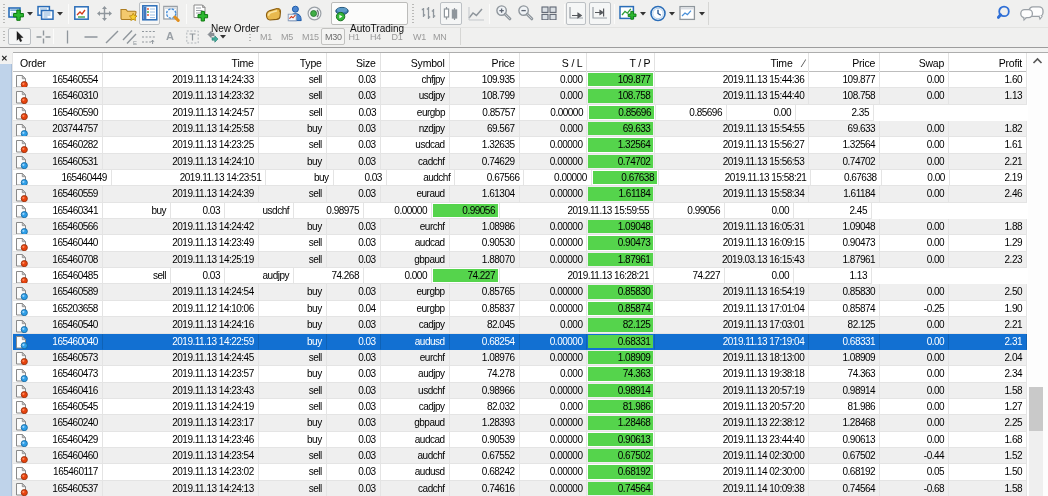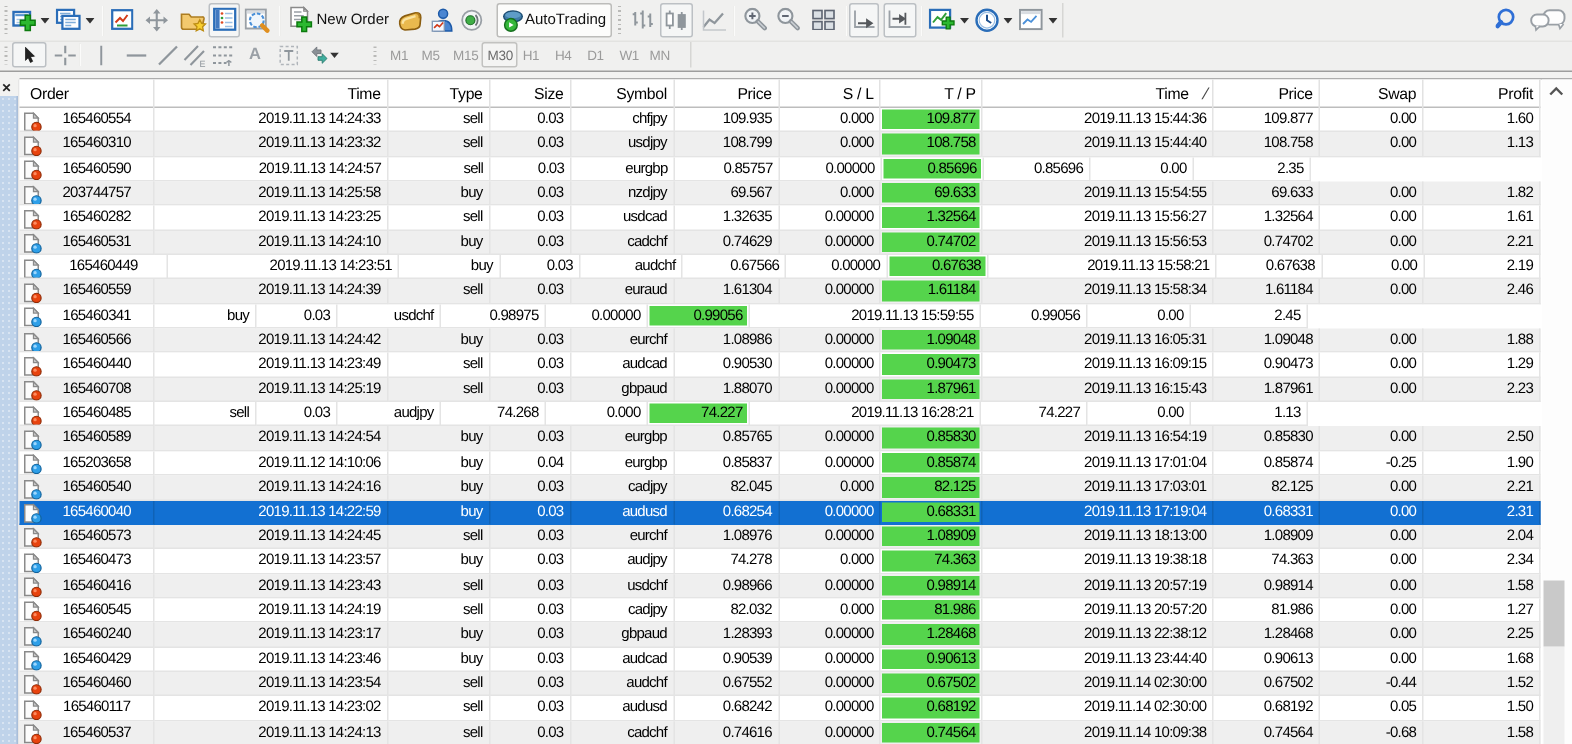--- a/index.html
+++ b/index.html
@@ -7,40 +7,40 @@
 #tb1 { position:absolute; left:0; top:0; width:1048px; height:47px; }
 #tb1line { position:absolute; left:0; top:27px; width:1048px; height:1px; background:#e3e3e1; }
 #tb2 { position:absolute; left:0; top:0; width:1048px; height:47px; }
 #tbborder { position:absolute; left:0; top:47px; width:1048px; height:1px; background:#9d9d9d; }
 .vsep { position:absolute; width:1px; background:#cbcbc9; border-right:1px solid #fbfbfa; }
 .grip { position:absolute; width:3px; background-image:repeating-linear-gradient(#b9b9b7 0 1px, transparent 1px 3px); background-size:2px 100%; background-repeat:no-repeat; }
 .pressed { position:absolute; background:#f5f6f6; border:1px solid #bcc0c4; border-radius:2px; }
 .pressed2 { position:absolute; background:#f4f4f3; border:1px solid #c2c2c0; border-radius:2px; }
 .atbox { position:absolute; left:331px; top:2px; width:77px; height:23px; background:#fcfcfb; border:1px solid #bcbcba; border-radius:2px; }
 .blockend { position:absolute; width:1px; background:#d6d6d4; }
-.tbtxt { position:absolute; top:8px; font-size:10px; color:#111;text-align:right; }
+.tbtxt { position:absolute; top:23px; font-size:10px; color:#111;text-align:right; }
 .t2txt { position:absolute; }
 .tf { position:absolute; top:32px; font-size:9px; color:#9a9a9a; text-align:center; letter-spacing:-0.2px; }
 #panel { position:absolute; left:0; top:48px; width:1048px; height:448px; background:#fff; }
 #panetop { position:absolute; left:0; top:0; width:1048px; height:4px; background:#f2f2f1; }
 #lstrip { position:absolute; left:0; top:4px; width:13px; height:444px; background:#f2f2f1; }
 #lstrip .xbtn { position:absolute; left:1px; top:3px; width:9px; height:9px; color:#222; font-size:8px; line-height:7px; font-weight:bold; }
 #bluestrip { position:absolute; left:0; top:16px; width:12px; height:432px; background:#bfd3ea; border-right:1px solid #a9bed9; background-image:radial-gradient(circle, #d8e4f2 0.6px, transparent 0.7px); background-size:4px 4px; }
 #topline { position:absolute; left:0; top:4px; width:1048px; height:1px; background:#adadad; }
 #grid { position:absolute; left:13px; top:5px; width:1015px; border-left:1px solid #e6e6e6; margin-left:-1px; }
 #ghead { display:flex; height:19px; background:#fff; border-bottom:1px solid #bdbdbd; }
 .hc { height:19px; line-height:20px; text-align:right; padding-right:4px; border-right:1px solid #e2e2e2; color:#000; font-size:10.5px; letter-spacing:-0.2px; }
 .hfirst { text-align:left; padding-left:7px; }
 .sort { display:inline-block; margin-left:9px; color:#444; transform:skewX(-18deg); }
 .row { display:flex; height:16.35px; background:#fff; position:relative; }
 .row.alt { background:#efefef; }
 .row.sel { background:#1270d2; color:#fff; }
 .c { height:100%; line-height:15.9px; text-align:right; padding-right:4px; border-right:1px solid #e4e4e4; border-bottom:1px solid #e4e4e4; white-space:nowrap; overflow:hidden; font-size:10px; letter-spacing:-0.5px; }
 .row.sel .c { border-right-color:#0f62b6; border-bottom-color:#1270d2; }
-.first { text-align:center; padding-left:2px; position:relative; }
+.first { text-align:right; padding-left:2px; position:relative; }
 .dic { position:absolute; left:2px; top:1.5px; }
 .onum { margin-left:16px; }
 .tpc { position:relative; padding:0; }
 .gr { position:absolute; left:1px; right:1px; top:1px; bottom:1px; background:#55d44c; color:#000; text-align:right; padding-right:3px; line-height:14px; }
 #sbar { position:absolute; left:1028px; top:5px; width:20px; height:443px; background:#fdfdfd; }
 #sbar .chev { position:absolute; left:3px; top:2px; width:13px; height:13px; }
 #thumb { position:absolute; left:1px; top:334px; width:14px; height:44px; background:#c9c9c9; }
 #trackbelow { position:absolute; left:1px; top:378px; width:14px; height:65px; background:#efefef; }
 </style></head>
 <body>
@@ -522,21 +522,21 @@
           </svg><span class="onum">165460708</span></div>
         <div class="c" style="width:156px">2019.11.13 14:25:19</div>
         <div class="c" style="width:68px">sell</div>
         <div class="c" style="width:54px">0.03</div>
         <div class="c" style="width:69px">gbpaud</div>
         <div class="c" style="width:70px">1.88070</div>
         <div class="c" style="width:68px">0.00000</div>
         <div class="c tpc" style="width:68px">
           <div class="gr">1.87961</div>
         </div>
-        <div class="c" style="width:154px">2019.11.13 16:15:43</div>
+        <div class="c" style="width:154px">2019.03.13 16:15:43</div>
         <div class="c" style="width:71px">1.87961</div>
         <div class="c" style="width:69px">0.00</div>
         <div class="c" style="width:78px">2.23</div>
       </div>
 <div class="row">
         <div class="c first" style="width:90px"><svg class="dic" width="14" height="15" viewBox="0 0 14 15">
             <path d="M1.5 1.5 h5.8 l3.2 3.2 v8.3 h-9 z" fill="#fcfcfc" stroke="#8a8a8a"></path>
             <path d="M7.3 1.5 l3.2 3.2 h-3.2 z" fill="#c9c9c9" stroke="#8a8a8a" stroke-width="0.8"></path>
             <circle cx="9.3" cy="10.6" r="3.1" fill="#e8430e" stroke="#8f2b06" stroke-width="0.8"></circle>
             <circle cx="8.4" cy="9.8" r="1.1" fill="#ff9468" opacity="0.9"></circle>

